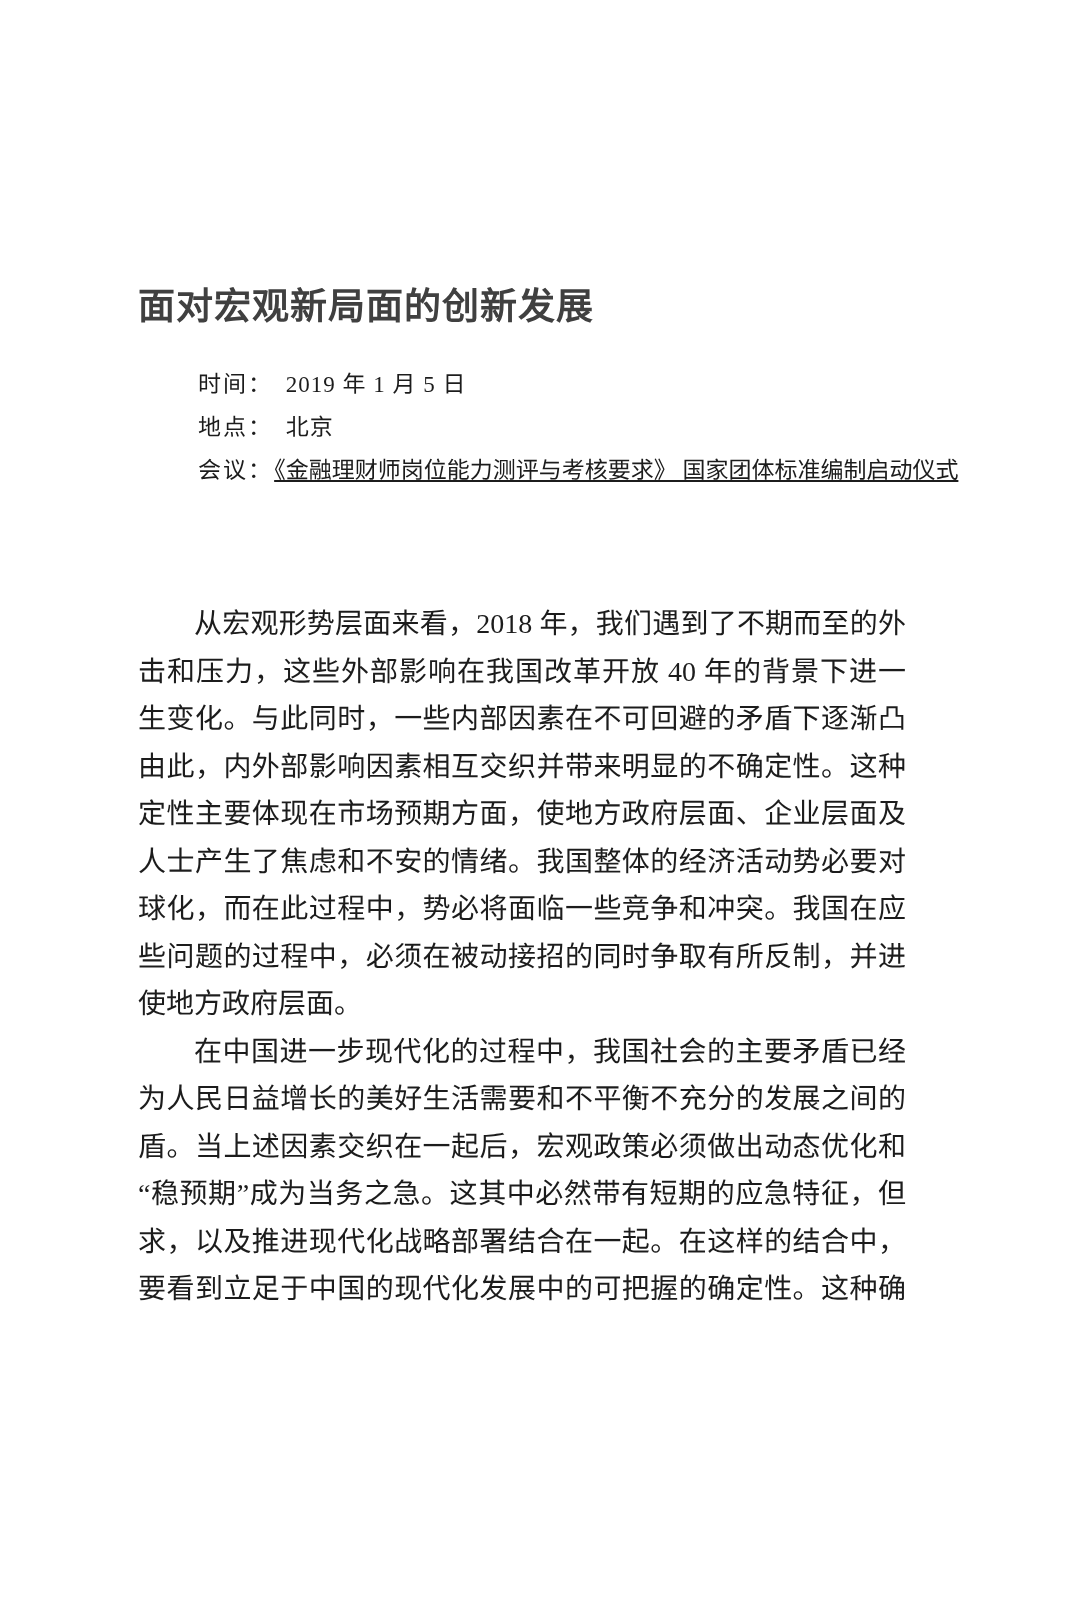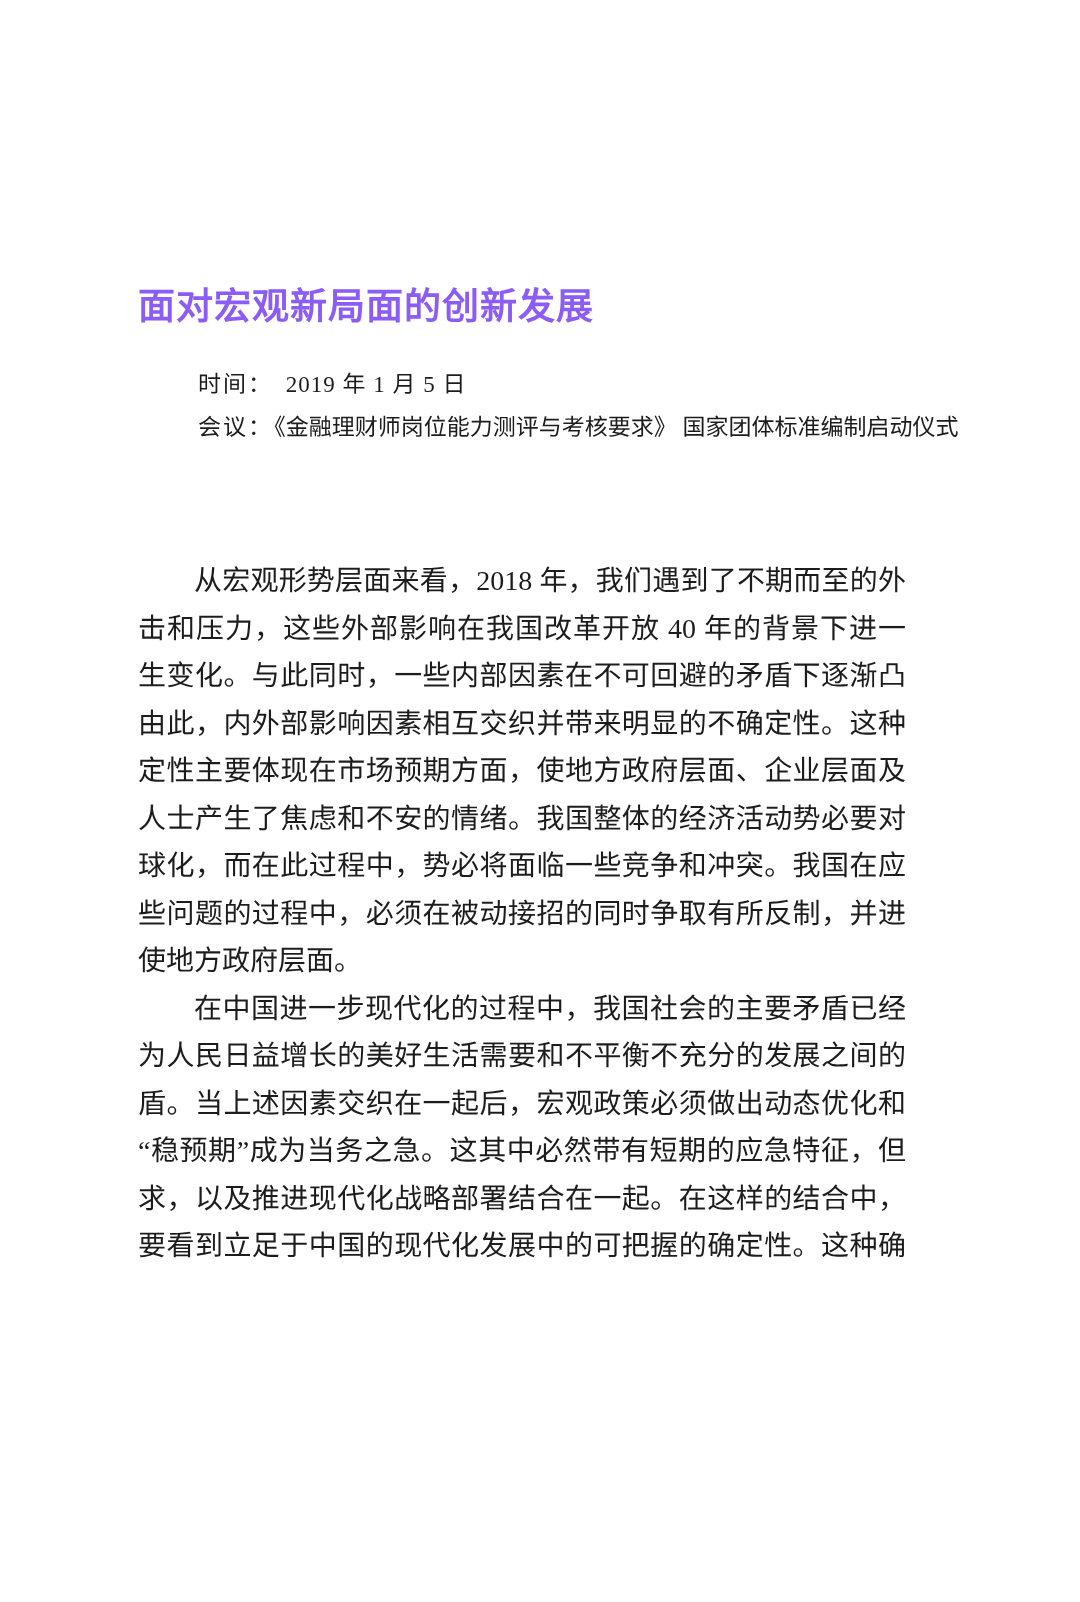--- a/index.html
+++ b/index.html
@@ -21,21 +21,21 @@
     left: 138px;
     top: 0;
     width: 768px;
   }
   .title {
     margin: 0;
     padding-top: 288px;
     font-size: 37px;
     line-height: 1.0;
     font-weight: 900;
-    color: #8b5cf6;
+    color: #404040;
     letter-spacing: 1px;
     font-family: "Liberation Serif", "DejaVu Serif", serif;
   }
   .meta {
     margin-top: 38px;
     margin-left: 60px;
     font-size: 23px;
   }
   .meta-row {
     line-height: 43px;
@@ -44,20 +44,21 @@
   .meta-label {
     letter-spacing: 2px;
   }
   .meta-value {
     padding-left: 0.55em;
     letter-spacing: 1px;
   }
   .meta-row:last-child .meta-value {
     padding-left: 0.05em;
     letter-spacing: 0;
+    text-decoration: underline;
   }
   .body-text {
     margin-top: 108px;
     font-size: 28px;
   }
   .line {
     line-height: 47.5px;
     height: 47.5px;
     text-align: justify;
     text-align-last: justify;
@@ -77,20 +78,23 @@
 <div class="page">
   <div class="content">
 
     <h1 class="title">面对宏观新局面的创新发展</h1>
 
     <div class="meta">
       <div class="meta-row">
         <span class="meta-label">时间：</span><span class="meta-value">2019 年 1 月 5 日</span>
       </div>
       <div class="meta-row">
+        <span class="meta-label">地点：</span><span class="meta-value">北京</span>
+      </div>
+      <div class="meta-row">
         <span class="meta-label">会议：</span><span class="meta-value">《金融理财师岗位能力测评与考核要求》 国家团体标准编制启动仪式</span>
       </div>
     </div>
 
     <div class="body-text" id="body-text">
         <div>
           <div class="line first">从宏观形势层面来看，2018 年，我们遇到了不期而至的外部冲</div>
           <div class="line">击和压力，这些外部影响在我国改革开放 40 年的背景下进一步发</div>
           <div class="line">生变化。与此同时，一些内部因素在不可回避的矛盾下逐渐凸显。</div>
           <div class="line">由此，内外部影响因素相互交织并带来明显的不确定性。这种不确</div>

